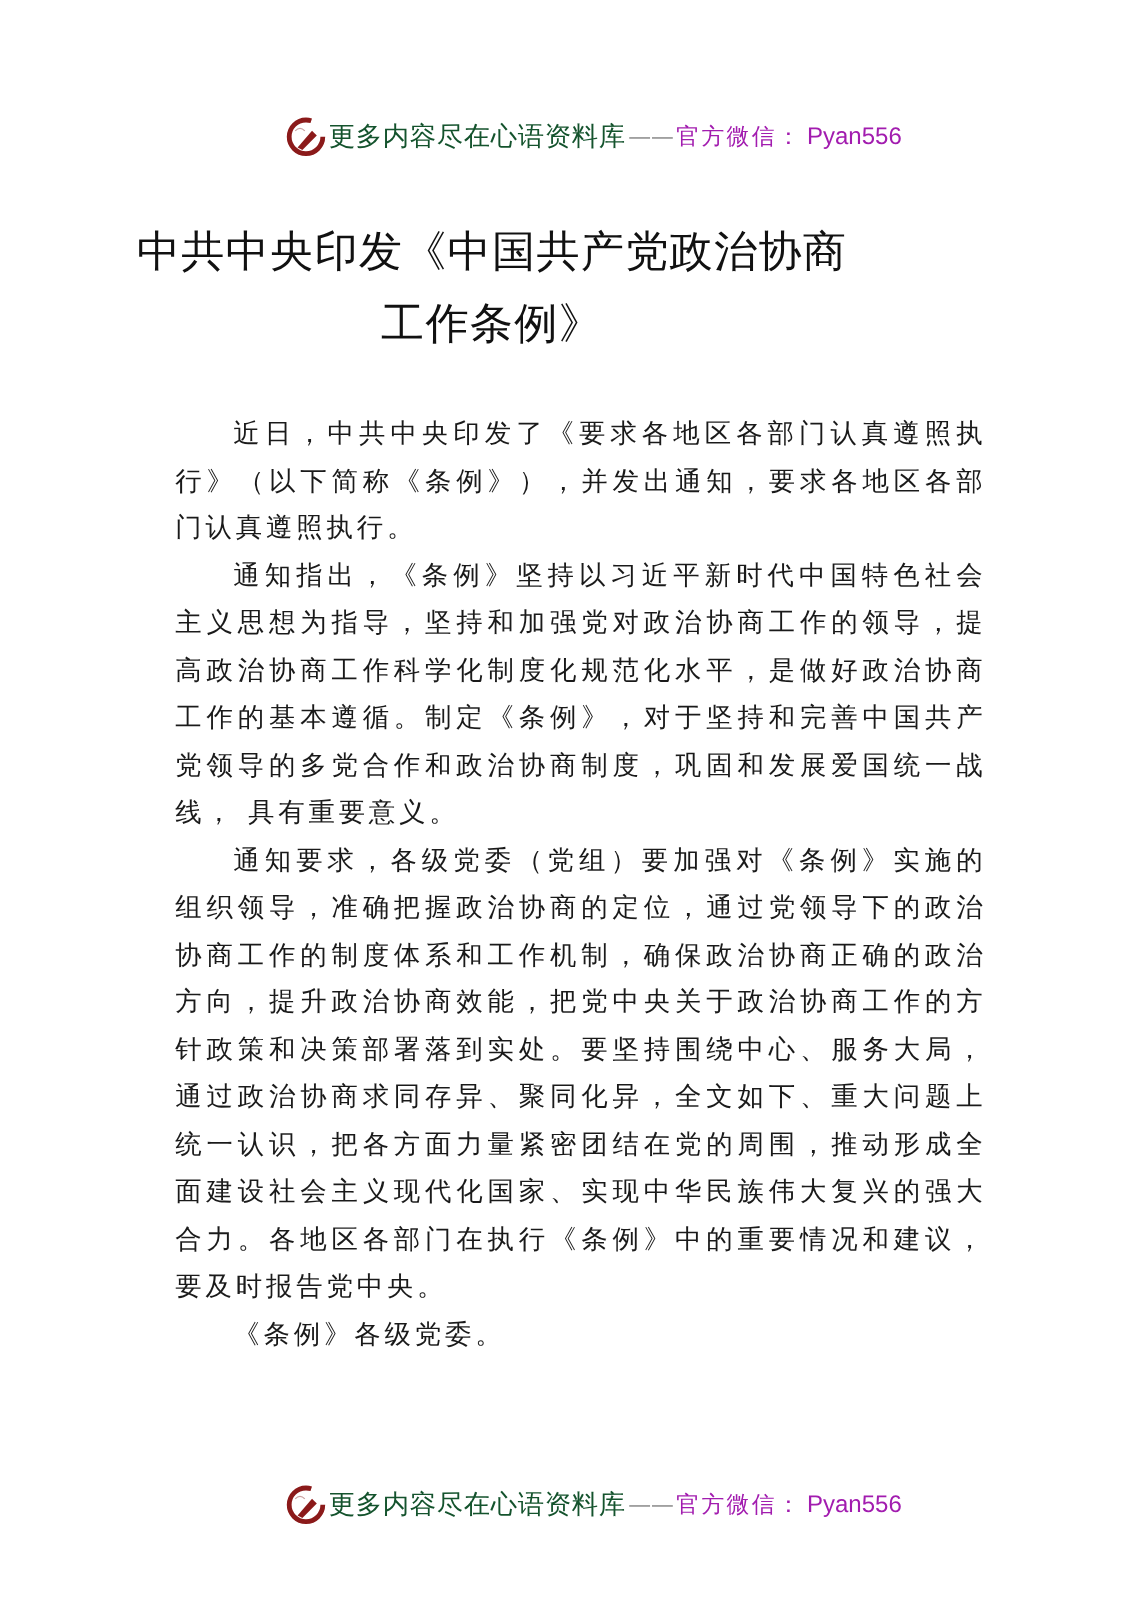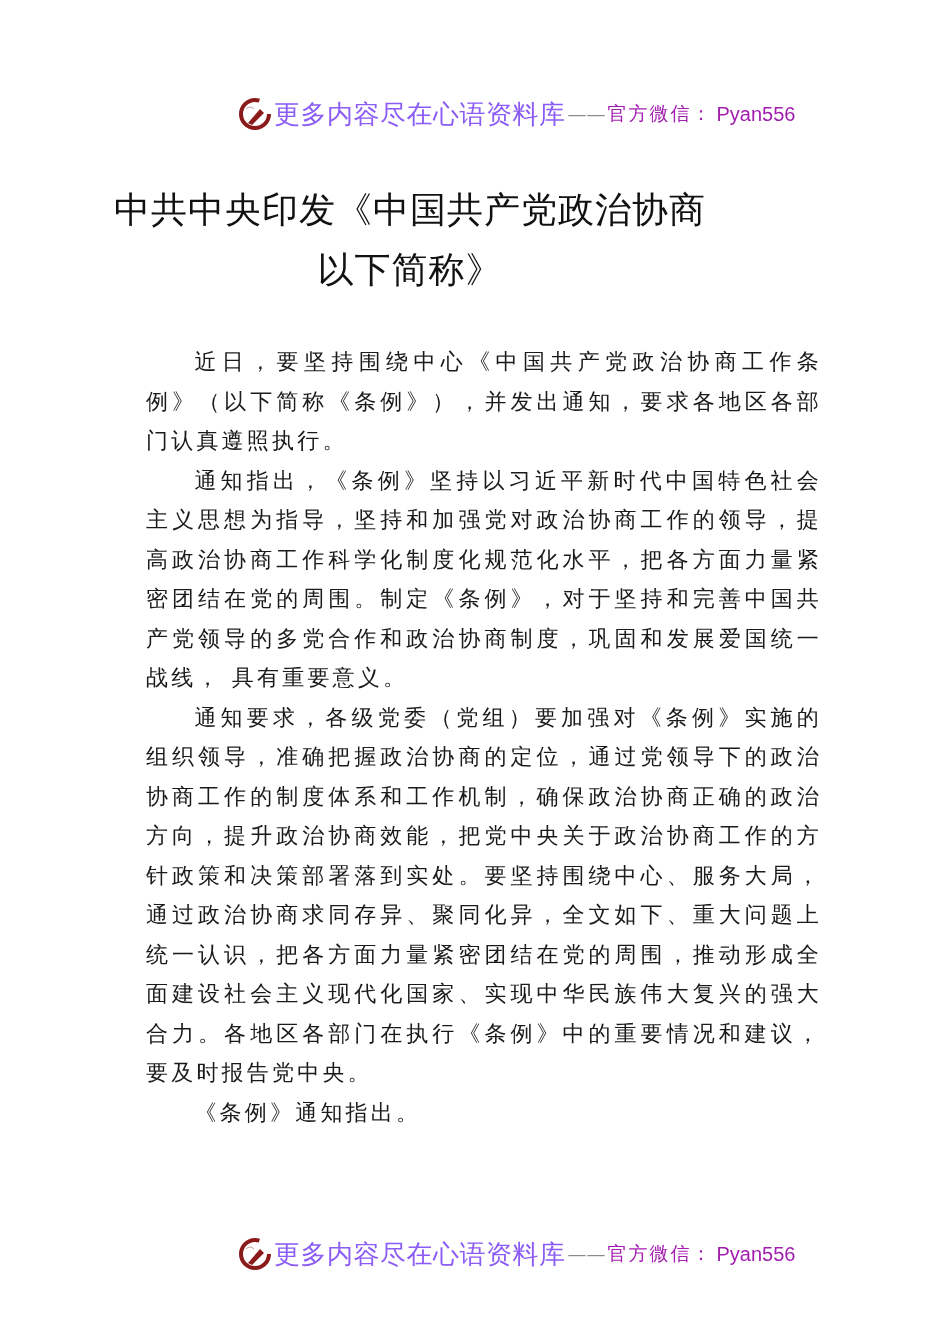--- a/index.html
+++ b/index.html
@@ -3,21 +3,21 @@
 <meta charset="utf-8">
 <style>
   html, body { margin: 0; padding: 0; background: #ffffff; }
   body { width: 950px; height: 1344px; position: relative; overflow: hidden;
          font-family: "DejaVu Serif", "Liberation Serif", serif; color: #1a1a1a; }
   .banner { position: absolute; left: 238px; width: 480px; height: 34px;
             display: flex; align-items: center; }
   .banner.top { top: 97px; }
   .banner.bottom { top: 1237px; }
   .banner .logo { width: 34px; height: 34px; flex: 0 0 34px; }
-  .banner .brand { font-size: 26px; color: #8b5cf6; margin-left: 2px; letter-spacing: 0.5px;
+  .banner .brand { font-size: 22px; color: #14532d; margin-left: 2px; letter-spacing: 0.5px;
                    font-family: "DejaVu Serif", serif; white-space: nowrap; }
   .banner .dash { color: #8a8a8a; font-size: 19px; margin: 0 2px; }
   .banner .wechat { font-size: 19px; color: #a21caf; white-space: nowrap;
                     font-family: "DejaVu Serif", serif; letter-spacing: 2px; }
   .banner .id { font-size: 20px; color: #a21caf; font-family: "Liberation Sans", sans-serif;
                 margin-left: 4px; white-space: nowrap; }
   .title { position: absolute; left: 0; width: 820px; text-align: center;
            font-size: 36px; font-weight: normal; letter-spacing: 1px;
            font-family: "DejaVu Serif", serif; color: #111; margin: 0; }
   .title.l1 { top: 186px; }
@@ -36,27 +36,27 @@
     <path d="M10 26 L22 12 L26 16 L14 28 Z" fill="#8b1a1a"></path>
     <path d="M8 12 Q12 8 16 12" fill="none" stroke="#c9a0a0" stroke-width="1"></path>
   </svg>
   <span class="brand">更多内容尽在心语资料库</span>
   <span class="dash">——</span>
   <span class="wechat">官方微信：</span>
   <span class="id">Pyan556</span>
 </div>
 
 <h1 class="title l1">中共中央印发《中国共产党政治协商</h1>
-<h1 class="title l2">以下简称》</h1>
+<h1 class="title l2">工作条例》</h1>
 
 <div class="body">
-  <p>近日，要坚持围绕中心《中国共产党政治协商工作条例》（以下简称《条例》），并发出通知，要求各地区各部门认真遵照执行。</p>
-  <p>通知指出，《条例》坚持以习近平新时代中国特色社会主义思想为指导，坚持和加强党对政治协商工作的领导，提高政治协商工作科学化制度化规范化水平，把各方面力量紧密团结在党的周围。制定《条例》，对于坚持和完善中国共产党领导的多党合作和政治协商制度，巩固和发展爱国统一战线， 具有重要意义。</p>
+  <p>近日，中共中央印发了《要求各地区各部门认真遵照执行》（以下简称《条例》），并发出通知，要求各地区各部门认真遵照执行。</p>
+  <p>通知指出，《条例》坚持以习近平新时代中国特色社会主义思想为指导，坚持和加强党对政治协商工作的领导，提高政治协商工作科学化制度化规范化水平，是做好政治协商工作的基本遵循。制定《条例》，对于坚持和完善中国共产党领导的多党合作和政治协商制度，巩固和发展爱国统一战线， 具有重要意义。</p>
   <p>通知要求，各级党委（党组）要加强对《条例》实施的组织领导，准确把握政治协商的定位，通过党领导下的政治协商工作的制度体系和工作机制，确保政治协商正确的政治方向，提升政治协商效能，把党中央关于政治协商工作的方针政策和决策部署落到实处。要坚持围绕中心、服务大局， 通过政治协商求同存异、聚同化异，全文如下、重大问题上统一认识，把各方面力量紧密团结在党的周围，推动形成全面建设社会主义现代化国家、实现中华民族伟大复兴的强大合力。各地区各部门在执行《条例》中的重要情况和建议， 要及时报告党中央。</p>
-  <p>《条例》通知指出。</p>
+  <p>《条例》各级党委。</p>
 </div>
 
 <div class="banner bottom">
   <svg class="logo" viewBox="0 0 34 34">
     <circle cx="17" cy="17" r="14" fill="none" stroke="#8b1a1a" stroke-width="4" stroke-dasharray="70 18"></circle>
     <path d="M10 26 L22 12 L26 16 L14 28 Z" fill="#8b1a1a"></path>
     <path d="M8 12 Q12 8 16 12" fill="none" stroke="#c9a0a0" stroke-width="1"></path>
   </svg>
   <span class="brand">更多内容尽在心语资料库</span>
   <span class="dash">——</span>

